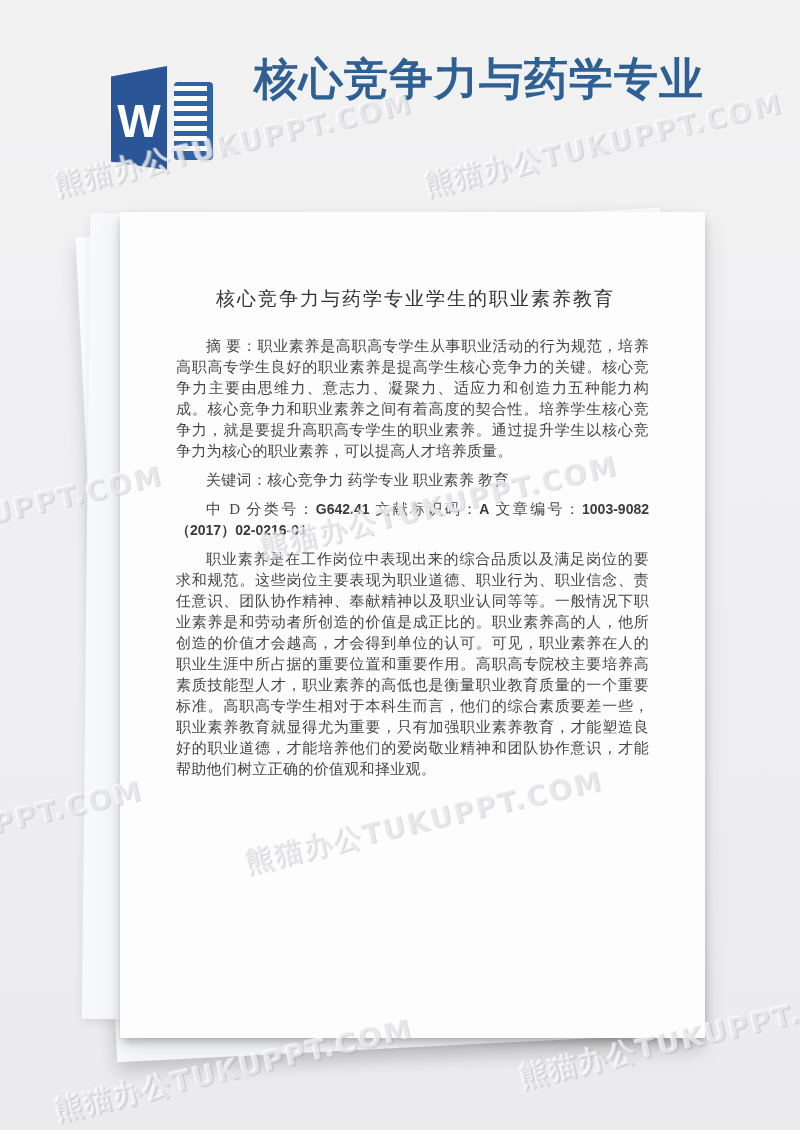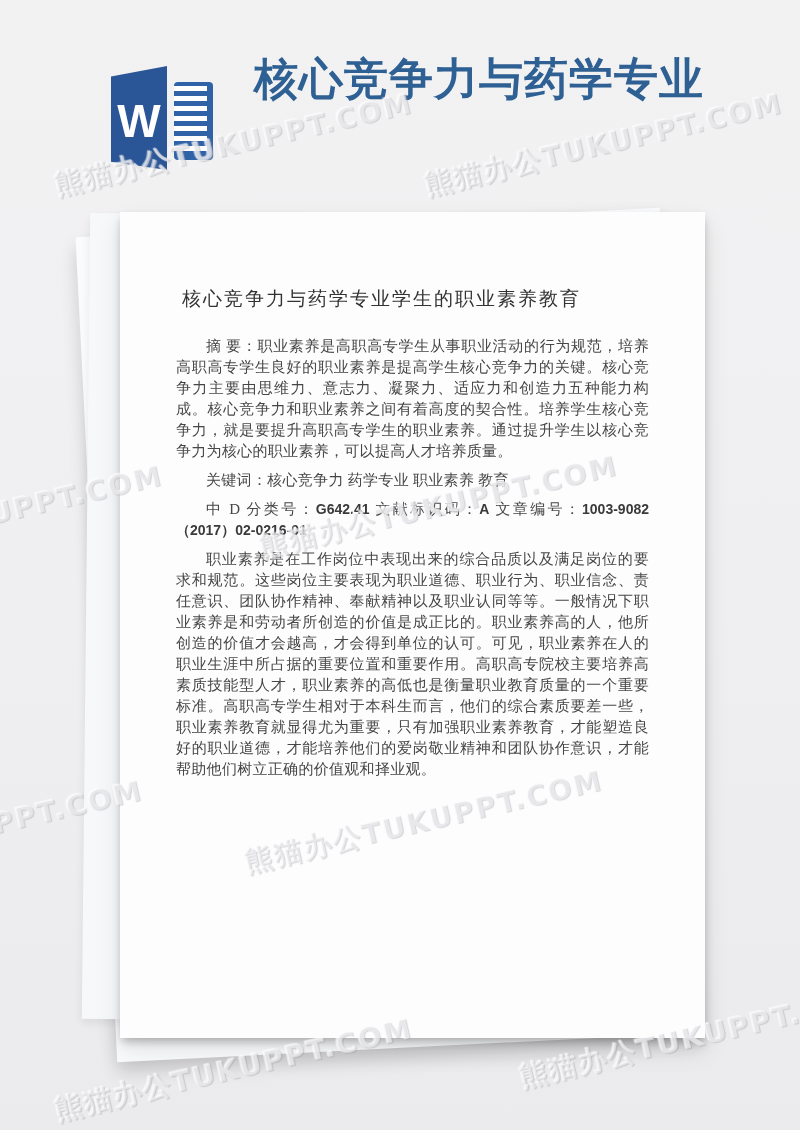--- a/index.html
+++ b/index.html
@@ -49,21 +49,21 @@
     box-shadow:0 4px 10px rgba(0,0,0,0.08);
   }
   .page-main {
     position:absolute; left:120px; top:212px; width:585px; height:826px;
     background:#fdfdfe;
     box-shadow:0 5px 9px -2px rgba(0,0,0,0.28), 0 12px 24px rgba(0,0,0,0.10);
   }
   .doc-content { position:absolute; left:56px; right:56px; top:74px; }
   .doc-title {
     font-size:19px; font-weight:400; color:#333;
-    letter-spacing:2px; margin:0 0 24px 6px;
+    letter-spacing:2px; margin:0 0 24px 6px;text-align:center;
   }
   .blk {
     margin:0 0 8px; font-size:15px; line-height:21px; color:#464646;
     text-align:justify; text-indent:2em; letter-spacing:0.3px;
   }
   .blk.heading { color:#3d3d3d; margin:8px 0 8px; }
   .num {
     font-family:"Liberation Sans","DejaVu Sans",sans-serif;
     font-weight:700; font-size:14px; color:#3a3a3a; letter-spacing:0;
   }

